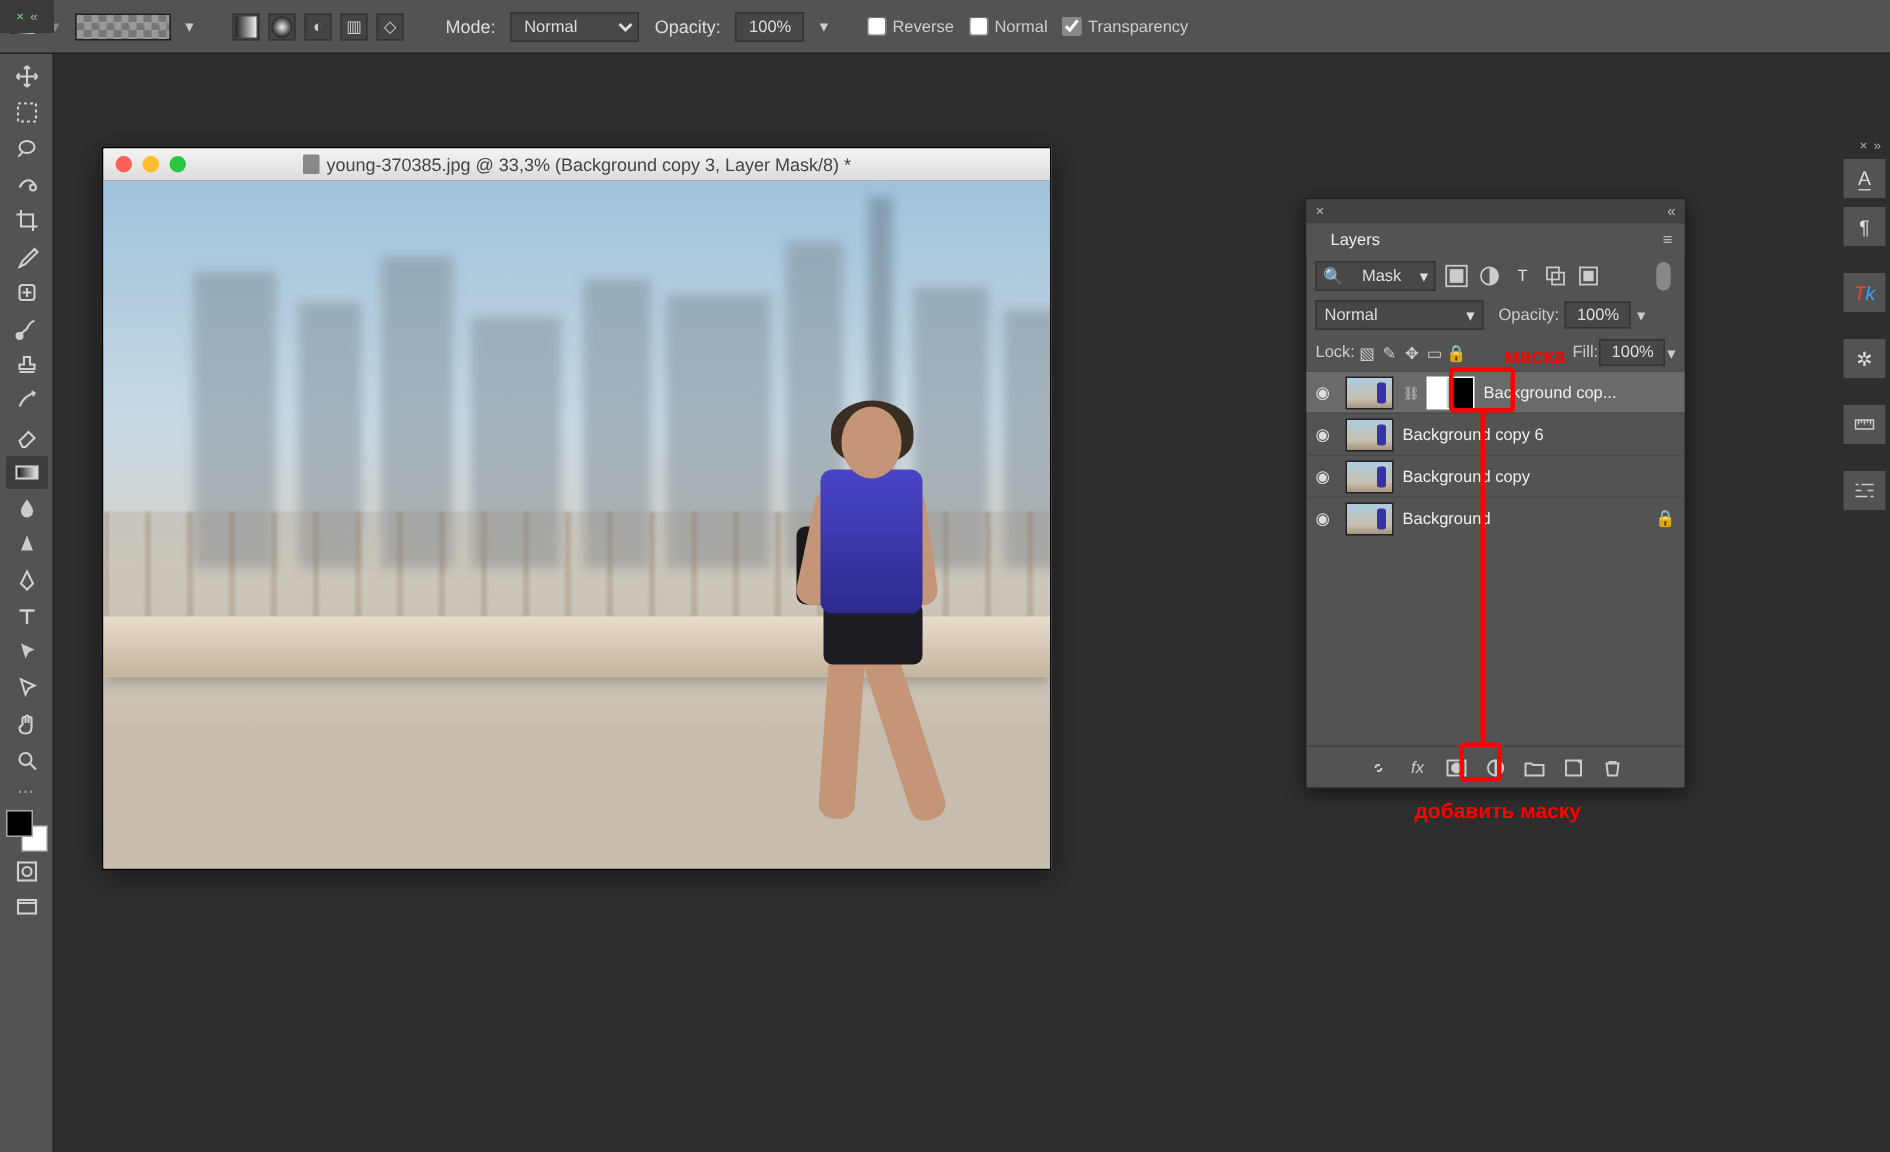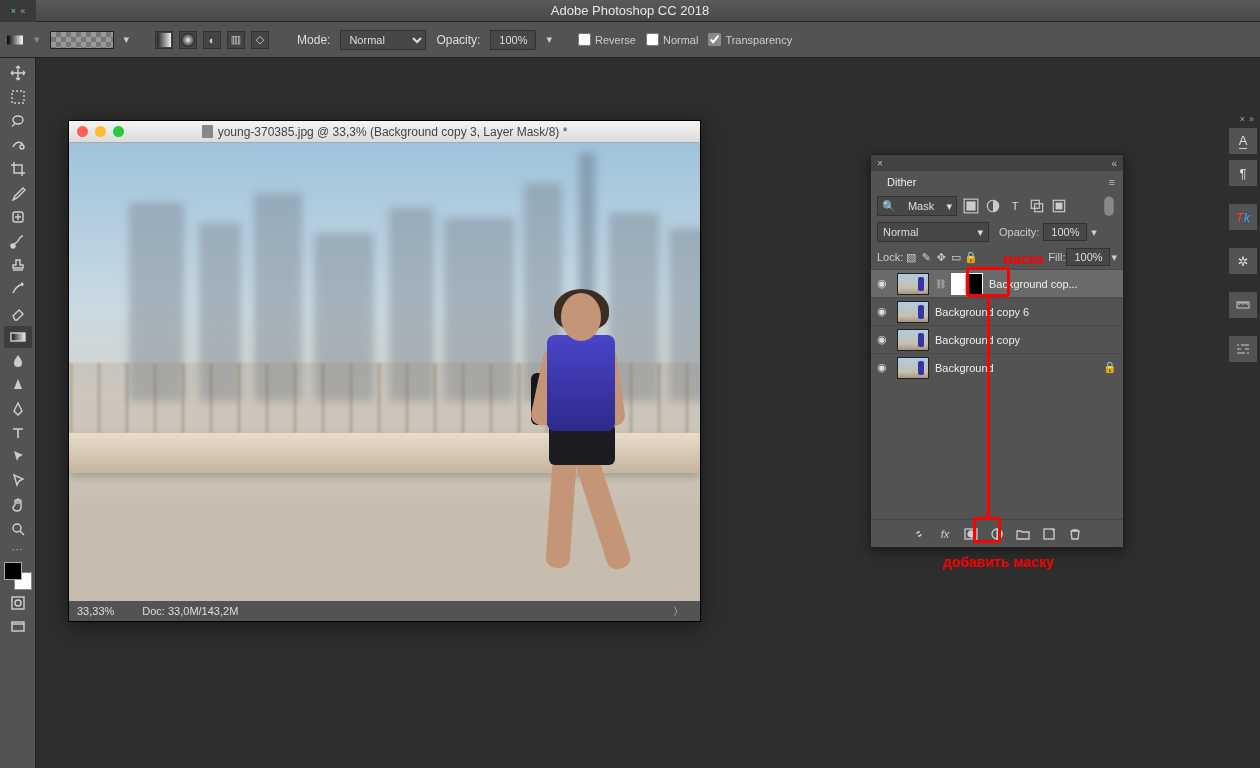--- a/index.html
+++ b/index.html
@@ -110,23 +110,20 @@
 
 </style>
 </head>
 <body>
 
 <div class="app">
   <div class="tab-notch">
       <span>×</span>
       <span>«</span>
     </div>
-  <div class="titlebar">
-    <span>Adobe Photoshop CC 2018</span>
-  </div>
 
   <div class="optionsbar">
     <div class="op-home">
       <svg viewBox="0 0 16 16">
           <rect x="1" y="4" width="14" height="8" fill="url(#g)"></rect>
           <defs>
             <linearGradient id="g">
               <stop offset="0" stop-color="#000"></stop>
               <stop offset="1" stop-color="#fff"></stop>
             </linearGradient>
@@ -355,34 +352,29 @@
             <div class="leg-r"></div>
           <div class="shorts"></div>
           <div class="bag"></div>
           <div class="arm-l"></div>
             <div class="arm-r"></div>
           <div class="body"></div>
           <div class="hair"></div>
             <div class="head"></div>
         </div>
       </div>
-      <div class="doc-status">
-        <span>33,33%</span>
-        <span>Doc: 33,0M/143,2M</span>
-        <span class="chev">〉</span>
-      </div>
     </div>
 
     <div class="layers-panel">
       <div class="panel-hdr">
         <span class="close-x">×</span>
         <span class="more">«</span>
       </div>
       <div class="panel-tab">
-        <span class="tabname">Dither</span>
+        <span class="tabname">Layers</span>
         <span class="menu-ic">≡</span>
       </div>
       <div class="panel-row">
         <div class="kind-select">
           <span>🔍</span>
             <span>Mask</span>
             <span>▾</span>
         </div>
         <div class="filter-ic">
             <svg viewBox="0 0 14 14">

